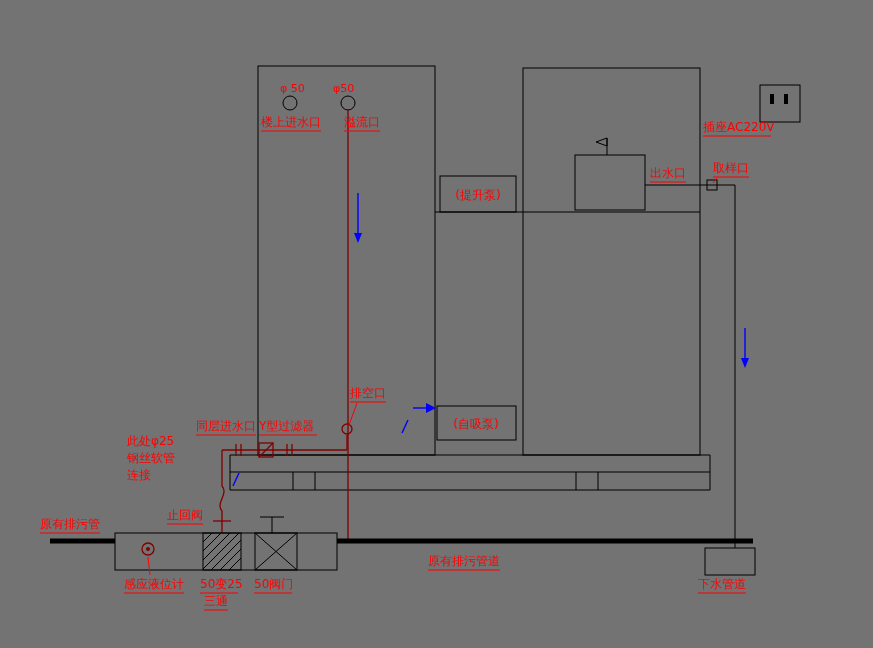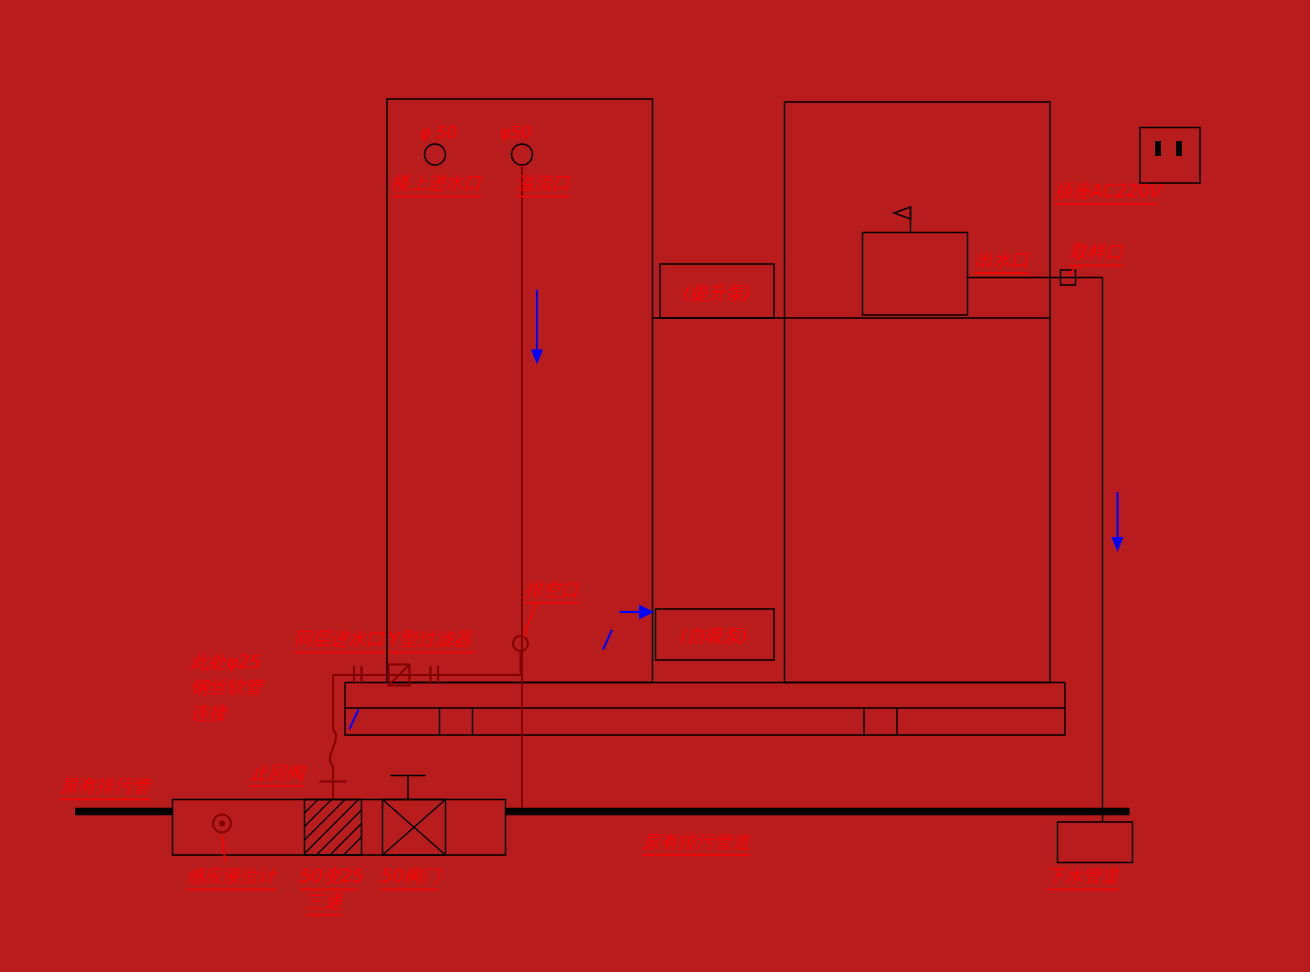--- a/index.html
+++ b/index.html
@@ -1,22 +1,21 @@
 <!DOCTYPE html>
 <html><head>
 <meta charset="utf-8">
 <style>
   html,body { margin:0; padding:0; background:#ffffff; }
   .canvas {
     position:relative;
     width:873px; height:648px;
-    background:#b91c1c;
+    background:#737373;
     font-family:"DejaVu Sans", sans-serif;
     overflow:hidden;
-    font-style:italic;
   }
   svg { display:block; }
   text {
     font-family:"DejaVu Sans", sans-serif;
     font-size:12px;
     fill:#ff0000;
   }
   .lbl-sm { font-size:11px; }
   .k  { stroke:#000000; fill:none; stroke-width:1; }       
   .r  { stroke:#800000; fill:none; stroke-width:1.3; }     

